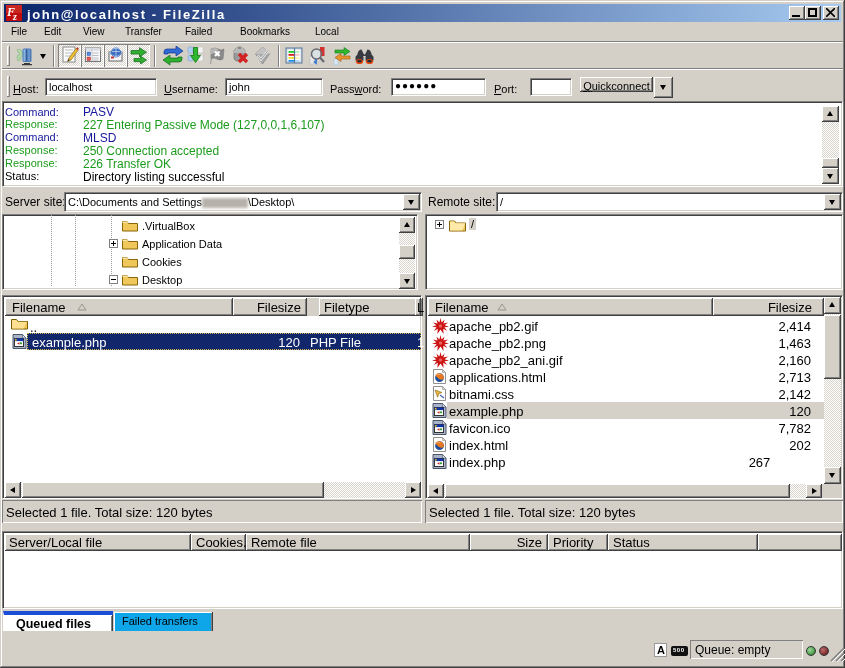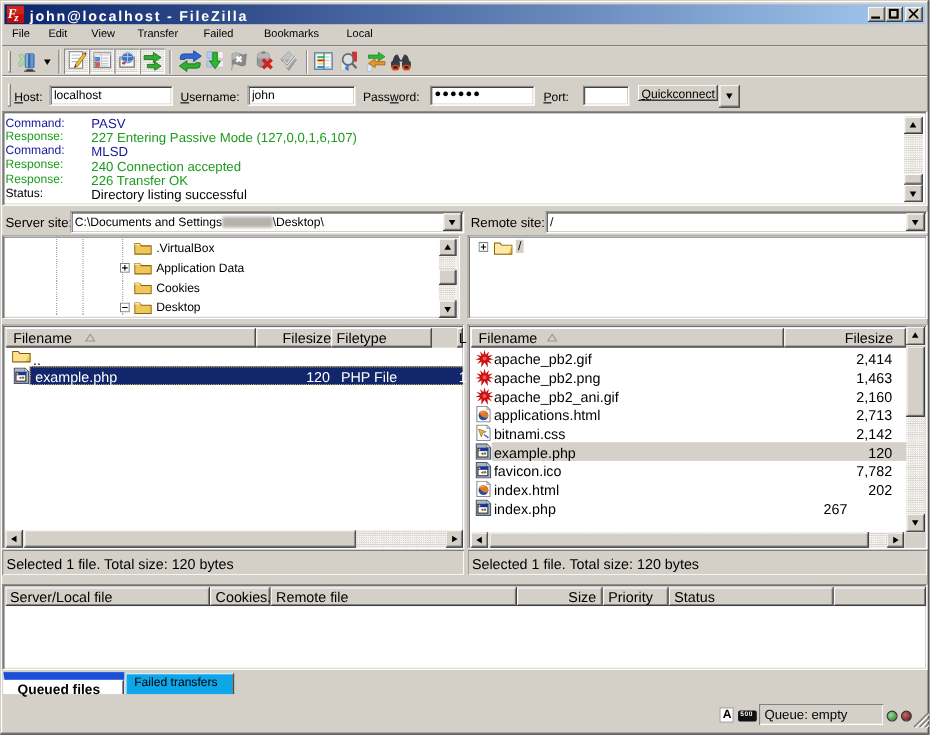--- a/index.html
+++ b/index.html
@@ -189,21 +189,21 @@
       </div>
   <div class="abs btn" style="left:652px;top:7px;width:19px;height:21px">
         <div class="abs tri-dn" style="left:6px;top:8px"></div>
       </div>
 </div>
 
 <div class="abs field" id="log" style="left:2px;top:101px;width:841px;height:86px">
   <div class="abs" style="left:2px;top:4px;width:820px;line-height:12.5px;white-space:pre;color:#16169c">Command:<span class="abs" style="left:78px;font-size:12px">PASV</span></div>
   <div class="abs" style="left:2px;top:16px;color:#1c9c1c">Response:<span class="abs" style="left:78px;width:500px;font-size:12px">227 Entering Passive Mode (127,0,0,1,6,107)</span></div>
   <div class="abs" style="left:2px;top:29px;color:#16169c">Command:<span class="abs" style="left:78px;width:200px;font-size:12px">MLSD</span></div>
-  <div class="abs" style="left:2px;top:42px;color:#1c9c1c">Response:<span class="abs" style="left:78px;width:300px;font-size:12px">240 Connection accepted</span></div>
+  <div class="abs" style="left:2px;top:42px;color:#1c9c1c">Response:<span class="abs" style="left:78px;width:300px;font-size:12px">250 Connection accepted</span></div>
   <div class="abs" style="left:2px;top:55px;color:#1c9c1c">Response:<span class="abs" style="left:78px;width:300px;font-size:12px">226 Transfer OK</span></div>
   <div class="abs" style="left:2px;top:68px;color:#000">Status:<span class="abs" style="left:78px;width:300px;font-size:12px">Directory listing successful</span></div>
 
   <div class="abs" style="right:3px;top:4px;width:17px;height:78px;background:#fff">
     <div class="abs sbbtn" style="left:0;top:0;width:17px;height:16px">
           <div class="abs tri-up" style="left:5px;top:5px"></div>
         </div>
     <div class="abs checker" style="left:0;top:16px;width:17px;height:46px"></div>
     <div class="abs sbbtn" style="left:0;top:52px;width:17px;height:10px"></div>
     <div class="abs sbbtn" style="left:0;top:62px;width:17px;height:16px">
@@ -294,21 +294,21 @@
   <div class="abs" style="left:2px;top:2px;width:416px;height:18px;background:#d4d0c8">
     <div class="abs hdr" style="left:0;top:0;width:228px;height:18px">
           <div class="abs" style="left:7px;top:2px">Filename</div>
       <svg class="abs" style="left:72px;top:5px" width="10" height="8" viewBox="0 0 10 8">
             <path d="M5 1 L9 7 H1 z" fill="#d4d0c8" stroke="#9a968e"></path>
           </svg>
     </div>
     <div class="abs hdr" style="left:228px;top:0;width:74px;height:18px">
           <div class="abs" style="right:6px;top:2px">Filesize</div>
         </div>
-    <div class="abs hdr" style="left:296px;top:0;width:92px;height:18px">
+    <div class="abs hdr" style="left:314px;top:0;width:104px;height:18px">
           <div class="abs" style="left:5px;top:2px">Filetype</div>
         </div>
     <div class="abs hdr" style="left:410px;top:0;width:6px;height:18px">
           <div class="abs" style="left:2px;top:2px">L</div>
         </div>
   </div>
   <svg class="abs" style="left:8px;top:21px" width="17" height="13" viewBox="0 0 17 13">
         <path d="M.5 12 v-9.5 h5 l1.5 2 h9.5 v7.5 z" fill="#f6c64f" stroke="#7a5c00"></path>
         <path d="M1 11.5 v-8.5 h4.2 l1.4 1.8 h9 v.8 l-3 5.9 z" fill="#ffdf91"></path>
       </svg>
@@ -502,21 +502,21 @@
           <div class="abs" style="left:5px;top:1px">Priority</div>
         </div>
     <div class="abs hdr" style="left:603px;top:0;width:150px;height:17px">
           <div class="abs" style="left:5px;top:1px">Status</div>
         </div>
     <div class="abs hdr" style="left:753px;top:0;width:84px;height:17px"></div>
   </div>
 </div>
 
 <div class="abs" id="tabs" style="left:2px;top:611px;width:841px;height:20px">
-  <div class="abs" style="left:1px;top:0;width:110px;height:20px;background:#fff;box-shadow:inset -1px 0 0 #404040,inset 1px 1px 0 #fff,inset -2px 0 0 #808080;border-top:7px solid #1d4ed8;border-left:1px solid #fff">
+  <div class="abs" style="left:1px;top:0;width:110px;height:20px;background:#fff;box-shadow:inset -1px 0 0 #404040,inset 1px 1px 0 #fff,inset -2px 0 0 #808080;border-top:4px solid #1d4ed8;border-left:1px solid #fff">
     <div class="abs" style="left:12px;top:2px;font-weight:bold;font-size:12.5px">Queued files</div>
   </div>
   <div class="abs" style="left:112px;top:1px;width:99px;height:19px;background:#0ea5e9;box-shadow:inset -1px 0 0 #404040,inset 1px 1px 0 #fff,inset -2px 0 0 #808080">
     <div class="abs" style="left:8px;top:3px">Failed transfers</div>
   </div>
 </div>
 
 <div class="abs" id="statusbar" style="left:2px;top:638px;width:841px;height:24px">
   <div class="abs" style="left:652px;top:5px;width:13px;height:14px;background:#fff;border:1px solid #9a9a9a">
     <div class="abs" style="left:2px;top:0px;font-size:11px;font-weight:bold">A</div>

